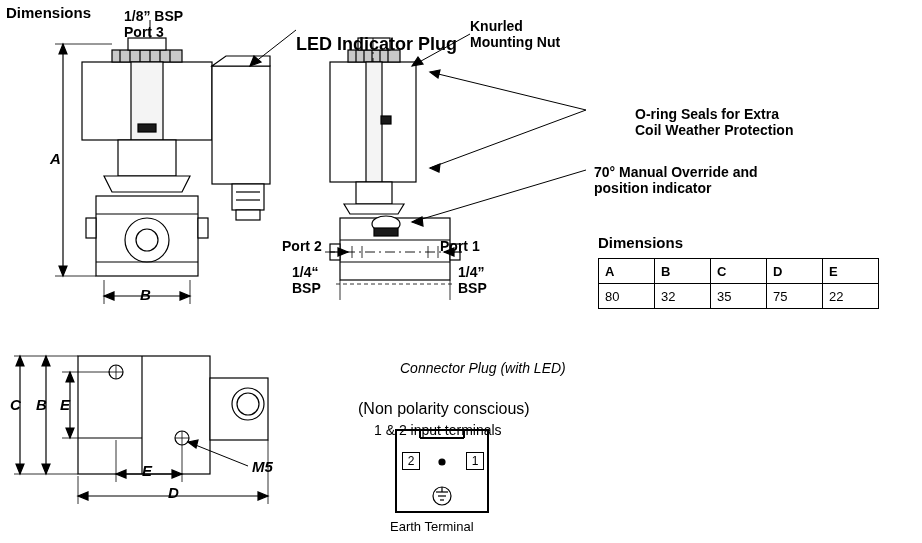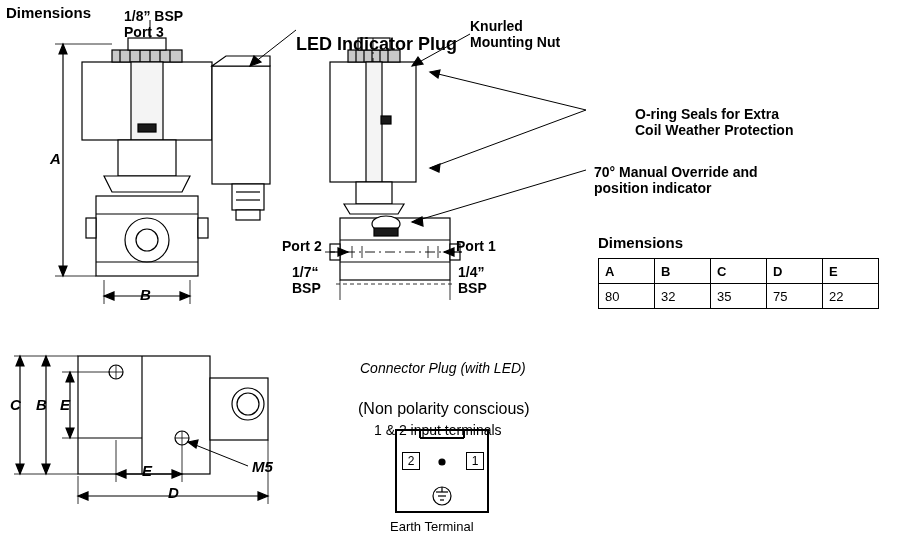--- a/index.html
+++ b/index.html
@@ -21,21 +21,21 @@
   }
   .lbl {
     position: absolute;
     font-family: "Liberation Sans", sans-serif;
     font-size: 13px;
     line-height: 1.15;
     color: #000;
     white-space: pre;
   }
   .bold { font-weight: bold; }
-  .italic { font-style: italic; }
+  .italic { font-style: italic; margin-left: 40px; }
   .dimletter {
     font-weight: bold;
     font-style: italic;
     font-size: 15px;
   }
   svg { position: absolute; left: 0; top: 0; }
   table.dims {
     position: absolute;
     border-collapse: collapse;
     font-family: "Liberation Sans", sans-serif;
@@ -241,24 +241,24 @@
   <div class="lbl bold" style="left:470px; top:18px; font-size:14px;">Knurled
 Mounting Nut</div>
 
   <div class="lbl bold" style="left:594px; top:106px; font-size:14px;margin-left:41px;">O-ring Seals for Extra
 Coil Weather Protection</div>
 
   <div class="lbl bold" style="left:594px; top:164px; font-size:14px;">70° Manual Override and
 position indicator</div>
 
   <div class="lbl bold" style="left:282px; top:238px; font-size:14px;">Port 2</div>
-  <div class="lbl bold" style="left:292px; top:264px; font-size:14px;">1/7“
+  <div class="lbl bold" style="left:292px; top:264px; font-size:14px;">1/4“
 BSP</div>
 
-  <div class="lbl bold" style="left:456px; top:238px; font-size:14px;">Port 1</div>
+  <div class="lbl bold" style="left:440px; top:238px; font-size:14px;">Port 1</div>
   <div class="lbl bold" style="left:458px; top:264px; font-size:14px;">1/4”
 BSP</div>
 
   <div class="lbl dimletter" style="left:50px; top:150px;">A</div>
   <div class="lbl dimletter" style="left:140px; top:286px;">B</div>
 
   <div class="lbl dimletter" style="left:10px; top:396px;">C</div>
   <div class="lbl dimletter" style="left:36px; top:396px;">B</div>
   <div class="lbl dimletter" style="left:60px; top:396px;">E</div>
   <div class="lbl dimletter" style="left:142px; top:462px;">E</div>

